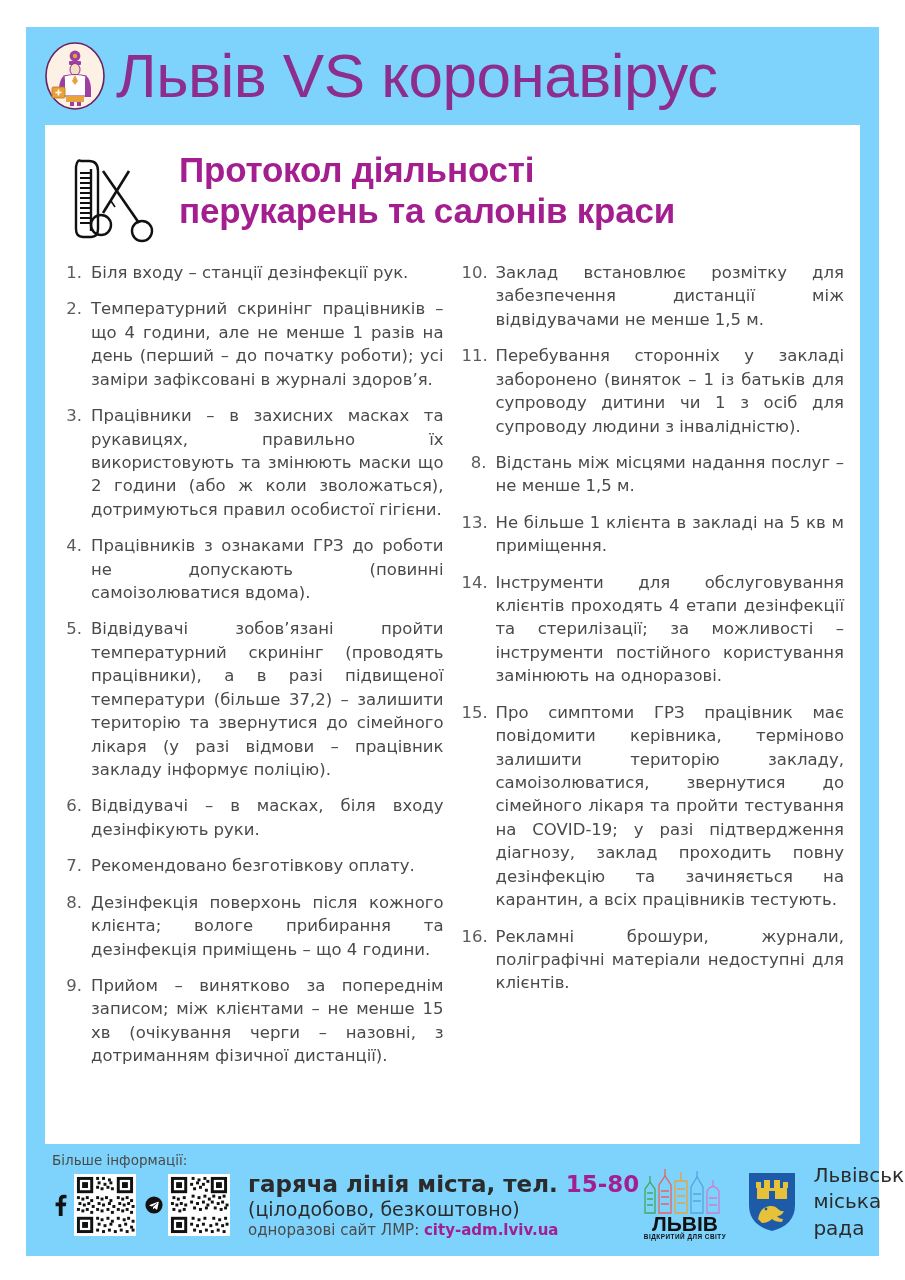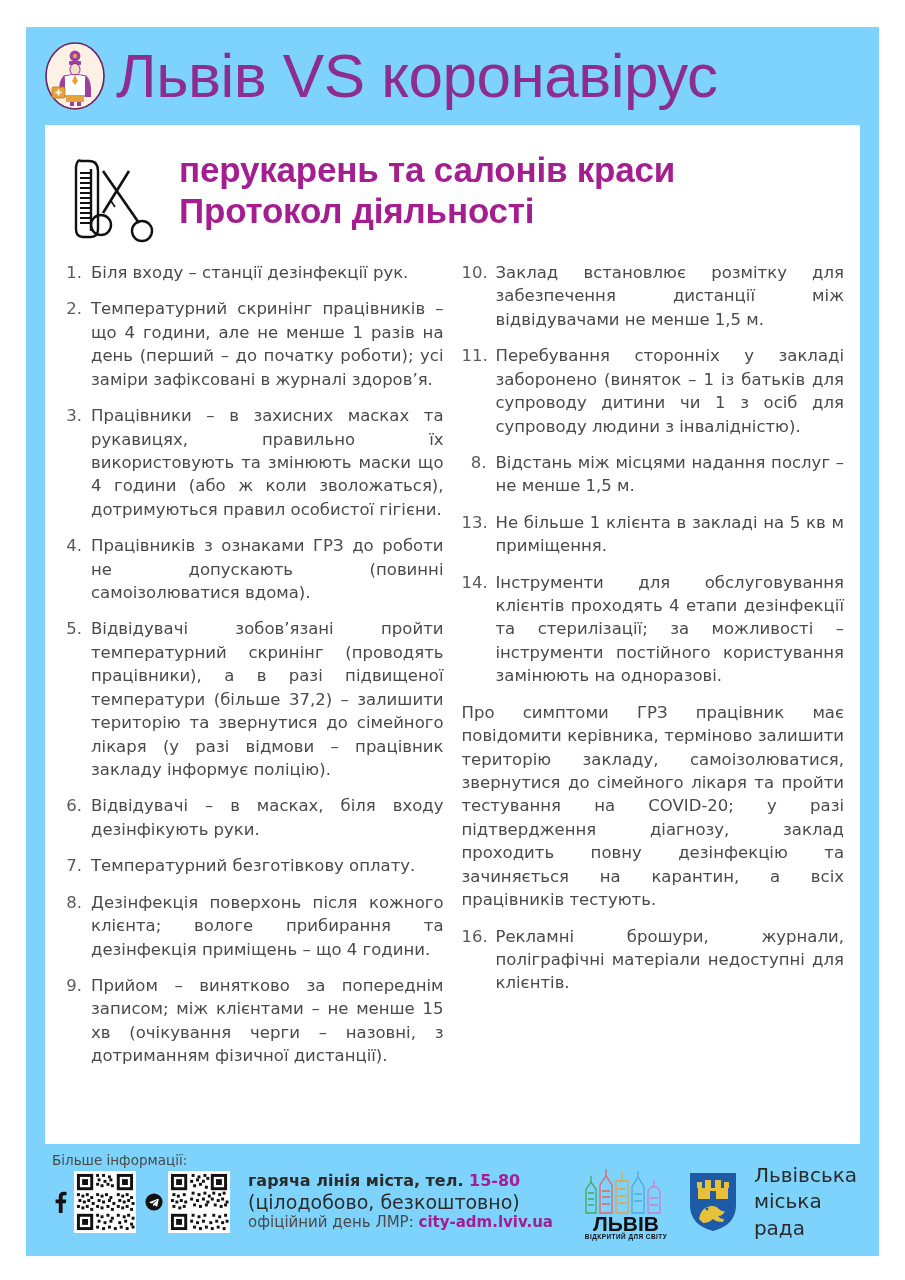--- a/index.html
+++ b/index.html
@@ -166,21 +166,21 @@
     flex: 0 0 auto;
     margin-right: 4px;
   }
 
   .qr { width: 62px; height: 62px; flex: 0 0 auto; margin-right: 8px; }
 
   .hotline-block { margin-left: 10px; }
 
   .hotline-1 {
     font-family: "DejaVu Sans", sans-serif;
-    font-size: 16px;
+    font-size: 23px;
     font-weight: bold;
     color: #2b2b2b;
     line-height: 1.18;
     white-space: nowrap;
   }
   .hotline-1 .tel { color: #a31e8f; }
 
   .hotline-2 {
     font-family: "DejaVu Sans", sans-serif;
     font-size: 19px;
@@ -252,54 +252,54 @@
             <path d="M22 22 L22 84"></path>
             <path d="M11 26 h10 M11 31 h10 M11 36 h10 M11 41 h10 M11 46 h10 M11 51 h10 M11 56 h10 M11 61 h10 M11 66 h10 M11 71 h10 M11 76 h10" stroke-width="1.9"></path>
             <path d="M34 24 L70 76" stroke-width="2.6"></path>
             <path d="M60 24 L34 66" stroke-width="2.6"></path>
             <circle cx="32" cy="78" r="10"></circle>
             <circle cx="73" cy="84" r="10"></circle>
             <path d="M42 54 L46 60" stroke-width="1.6"></path>
           </g>
         </svg>
         <div class="subhead-text">
+          <div>Протокол діяльності</div>
           <div>перукарень та салонів краси</div>
-          <div>Протокол діяльності</div>
         </div>
       </div>
 
       <div class="columns">
         <ol class="rules col col-left">
             <li class="rule">
               <span class="num">1.</span>
               <span class="txt">Біля входу – станції дезінфекції рук.</span>
             </li>
             <li class="rule">
               <span class="num">2.</span>
               <span class="txt">Температурний скринінг працівників – що 4 години, але не менше 1 разів на день (перший – до початку роботи); усі заміри зафіксовані в журналі здоров’я.</span>
             </li>
             <li class="rule">
               <span class="num">3.</span>
-              <span class="txt">Працівники – в захисних масках та рукавицях, правильно їх використовують та змінюють маски що 4 години (або ж коли зволожаться), дотримуються правил особистої гігієни.</span>
+              <span class="txt">Працівники – в захисних масках та рукавицях, правильно їх використовують та змінюють маски що 2 години (або ж коли зволожаться), дотримуються правил особистої гігієни.</span>
             </li>
             <li class="rule">
               <span class="num">4.</span>
               <span class="txt">Працівників з ознаками ГРЗ до роботи не допускають (повинні самоізолюватися вдома).</span>
             </li>
             <li class="rule">
               <span class="num">5.</span>
               <span class="txt">Відвідувачі зобов’язані пройти температурний скринінг (проводять працівники), а в разі підвищеної температури (більше 37,2) – залишити територію та звернутися до сімейного лікаря (у разі відмови – працівник закладу інформує поліцію).</span>
             </li>
             <li class="rule">
               <span class="num">6.</span>
               <span class="txt">Відвідувачі – в масках, біля входу дезінфікують руки.</span>
             </li>
             <li class="rule">
               <span class="num">7.</span>
-              <span class="txt">Температурний безготівкову оплату.</span>
+              <span class="txt">Рекомендовано безготівкову оплату.</span>
             </li>
             <li class="rule">
               <span class="num">8.</span>
               <span class="txt">Дезінфекція поверхонь після кожного клієнта; вологе прибирання та дезінфекція приміщень – що 4 години.</span>
             </li>
             <li class="rule">
               <span class="num">9.</span>
               <span class="txt">Прийом – винятково за попереднім записом; між клієнтами – не менше 15 хв (очікування черги – назовні, з дотриманням фізичної дистанції).</span>
             </li>
           </ol>
@@ -318,21 +318,22 @@
             </li>
             <li class="rule">
               <span class="num">13.</span>
               <span class="txt">Не більше 1 клієнта в закладі на 5 кв м приміщення.</span>
             </li>
             <li class="rule">
               <span class="num">14.</span>
               <span class="txt">Інструменти для обслуговування клієнтів проходять 4 етапи дезінфекції та стерилізації; за можливості – інструменти постійного користування замінюють на одноразові.</span>
             </li>
             <li class="rule">
-              <span class="txt">Про симптоми ГРЗ працівник має повідомити керівника, терміново залишити територію закладу, самоізолюватися, звернутися до сімейного лікаря та пройти тестування на COVID-20; у разі підтвердження діагнозу, заклад проходить повну дезінфекцію та зачиняється на карантин, а всіх працівників тестують.</span>
+              <span class="num">15.</span>
+              <span class="txt">Про симптоми ГРЗ працівник має повідомити керівника, терміново залишити територію закладу, самоізолюватися, звернутися до сімейного лікаря та пройти тестування на COVID-19; у разі підтвердження діагнозу, заклад проходить повну дезінфекцію та зачиняється на карантин, а всіх працівників тестують.</span>
             </li>
             <li class="rule">
               <span class="num">16.</span>
               <span class="txt">Рекламні брошури, журнали, поліграфічні матеріали недоступні для клієнтів.</span>
             </li>
           </ol>
       </div>
     </div>
 
     <div class="footer">
@@ -504,21 +505,21 @@
                 <rect x="25" y="37" width="2" height="2"></rect>
               <rect x="29" y="38" width="2" height="2"></rect>
                 <rect x="33" y="37" width="2" height="2"></rect>
                 <rect x="37" y="38" width="2" height="2"></rect>
             </g>
           </svg>
 
           <div class="hotline-block">
             <div class="hotline-1"><span>гаряча лінія міста, тел. </span><span class="tel">15-80</span></div>
             <div class="hotline-2">(цілодобово, безкоштовно)</div>
-            <div class="hotline-3"><span>офіційний день ЛМР: </span><span class="site">city-adm.lviv.ua</span></div>
+            <div class="hotline-3"><span>одноразові сайт ЛМР: </span><span class="site">city-adm.lviv.ua</span></div>
           </div>
         </div>
       </div>
 
       <div class="footer-right">
 
         <svg class="lviv-logo" viewBox="0 0 92 78">
           <g stroke-width="1.3" fill="none">
             <g stroke="#3faa63">
               <path d="M6 50 V26 l5-7 5 7 V50z"></path>

